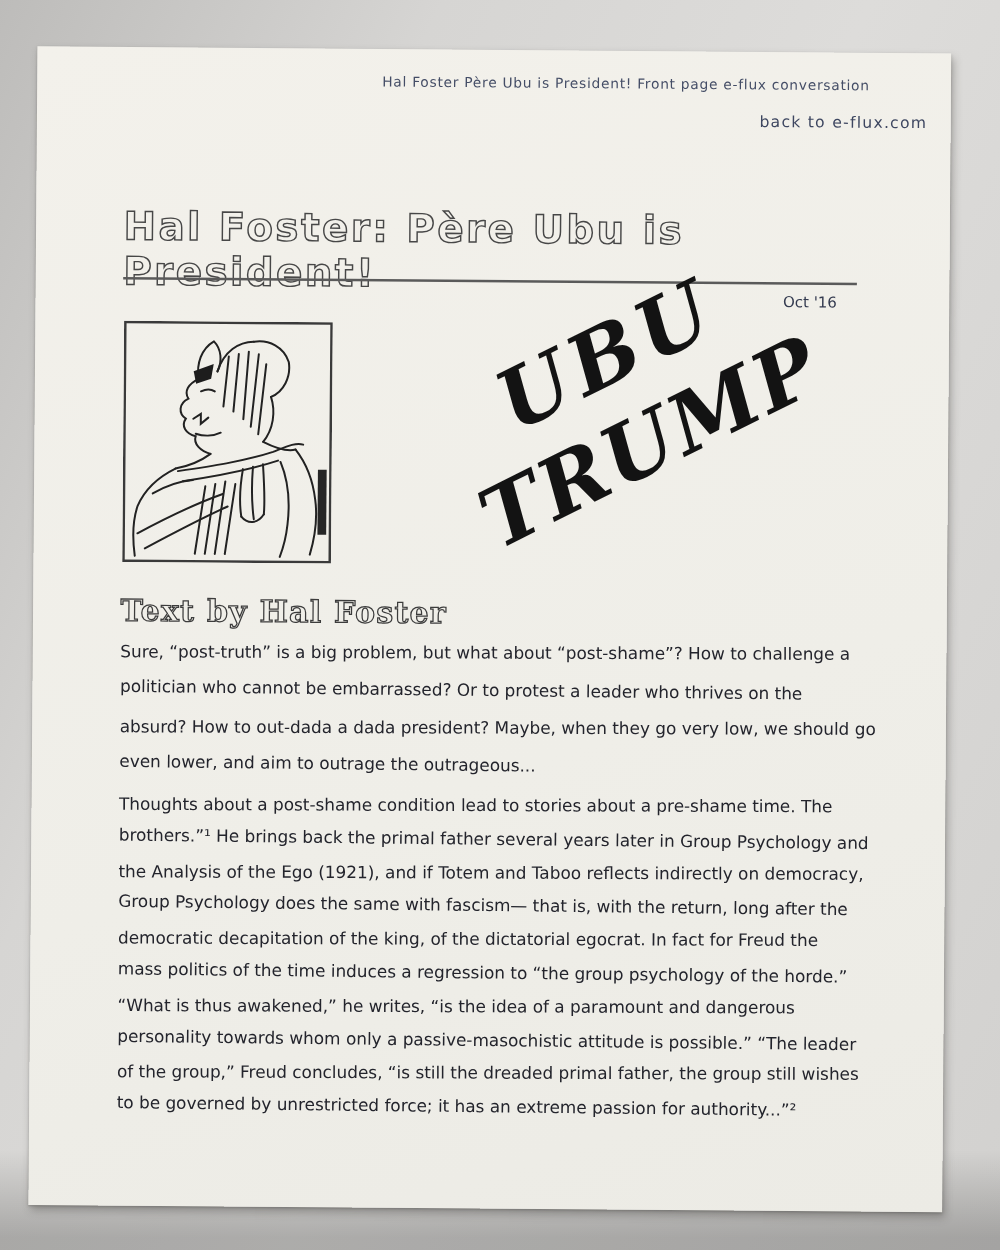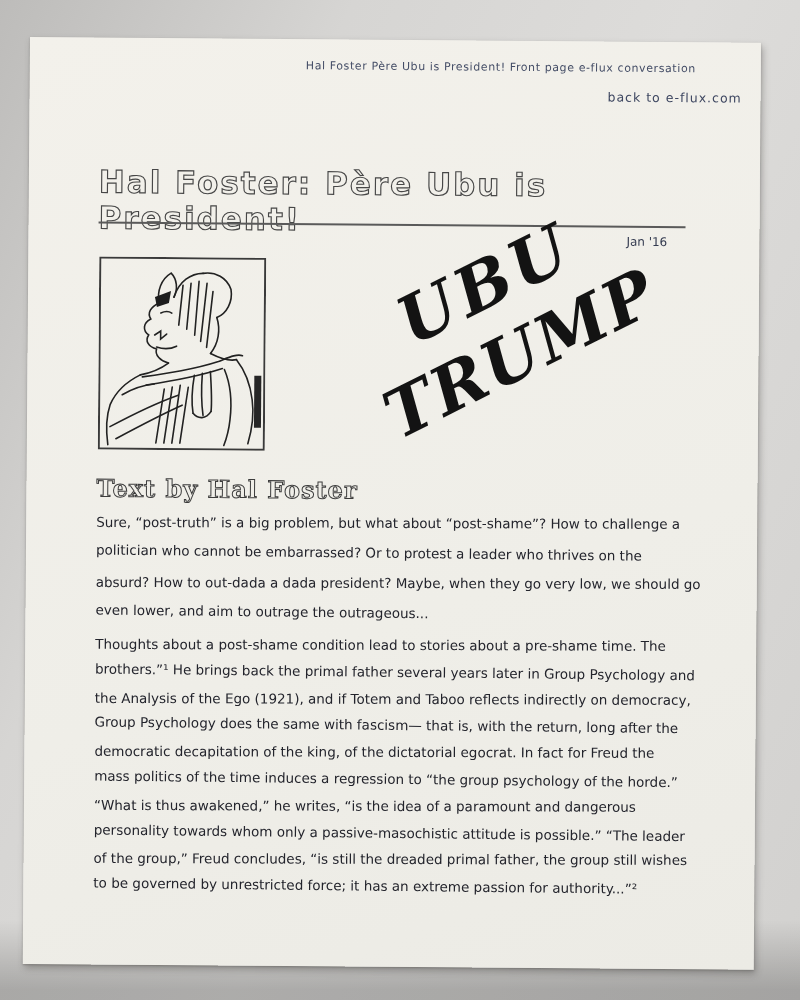--- a/index.html
+++ b/index.html
@@ -80,21 +80,21 @@
 <div class="paper">
 
   <div class="caption-top hand">Hal Foster Père Ubu is President! Front page e-flux conversation</div>
 
   <div class="nav-link hand">back to e-flux.com</div>
 
   <div class="page-title hand">Hal Foster: Père Ubu is President!</div>
 
   <div class="rule"></div>
 
-  <div class="date hand">Jan '16</div>
+  <div class="date hand">Oct '16</div>
 
   <div class="sketch-box">
     <svg width="167" height="193" viewBox="0 0 167 193">
       <rect x="1" y="1" width="165" height="191" fill="none" stroke="#3a3a3a" stroke-width="2"></rect>
       <g fill="none" stroke="#222" stroke-width="1.6" stroke-linecap="round">
         <path d="M60 46 C58 34 62 22 72 16 C78 22 79 32 75 40"></path>
         <path d="M75 40 C80 24 92 16 104 16"></path>
         <path d="M104 16 C116 14 128 20 132 32 C134 44 128 56 118 60"></path>
         <path d="M118 60 C122 72 120 86 112 96"></path>
         <path d="M60 46 C52 50 48 56 52 62 C44 66 44 74 50 78 C46 84 50 90 58 92 C56 98 62 104 70 106"></path>

